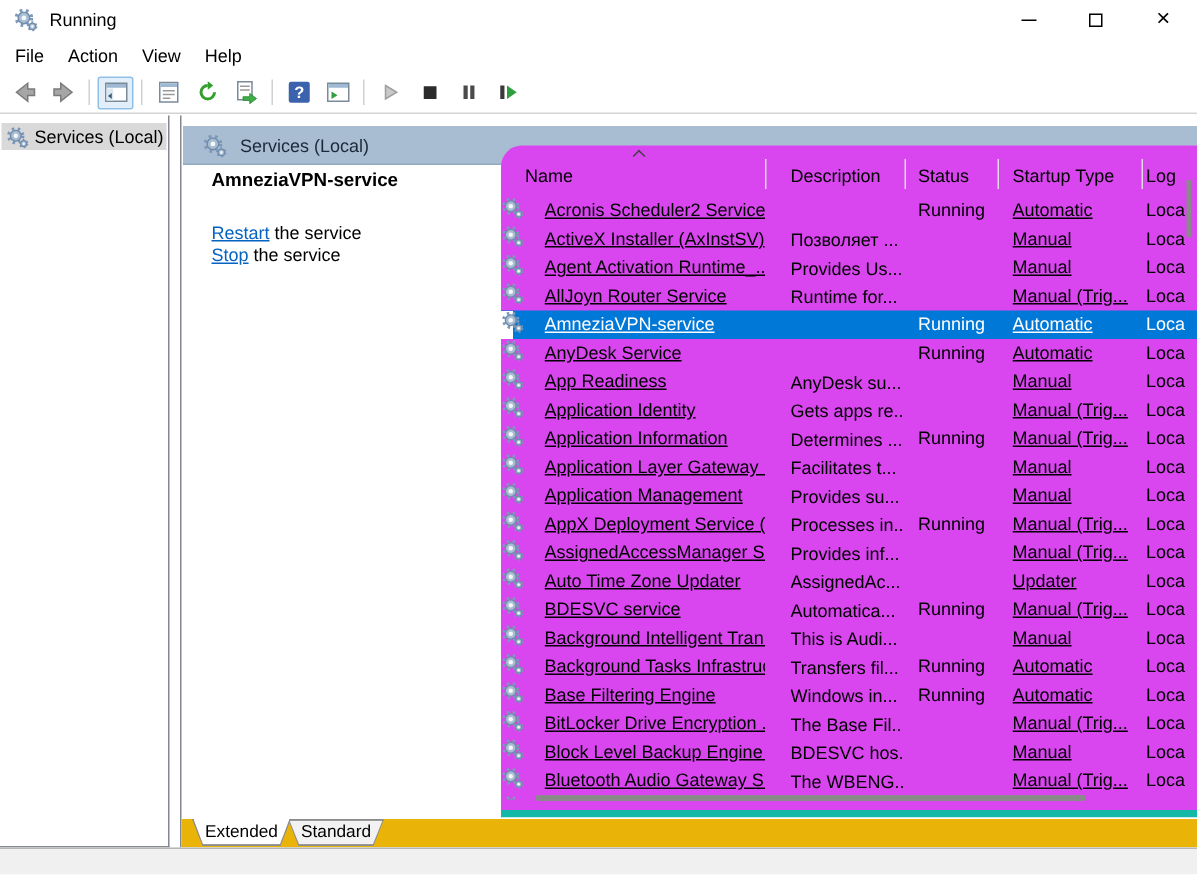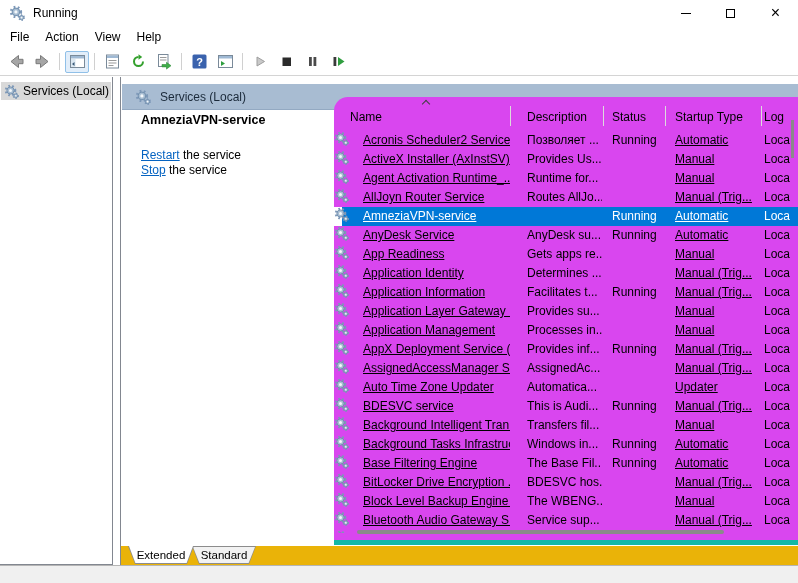--- a/index.html
+++ b/index.html
@@ -66,21 +66,21 @@
   .col-logon   { left:430px; }
   .hdr-div { position:absolute; top:9px; width:1px; height:20px; background:#dcdcdc; }
   .sort-caret { position:absolute; left:89px; top:4px; width:6px; height:6px;
     border-top:1px solid #404040; border-left:1px solid #404040; transform:rotate(45deg); }
 
   .lv-rows { position:absolute; left:0; top:34px; width:469px; height:402px; overflow:hidden; }
   .row { position:relative; width:469px; height:19px; }
   .row > div { position:absolute; top:2px; white-space:nowrap; overflow:hidden; }
   .row .gear-cell { left:9px; top:2px; width:15px; height:15px; }
   .cell-name    { left:29px;  width:147px;text-decoration:underline; }
-  .cell-desc    { left:193px; width:75px; }
+  .cell-desc    { left:193px; width:75px;margin-top:20px; }
   .cell-status  { left:278px; width:52px; }
   .cell-startup { left:341px; width:85px;text-decoration:underline; }
   .cell-logon   { left:430px; width:39px; }
   .row.selected { background:#0078d7; color:#fff; box-shadow:inset 8px 0 0 #fff; }
 
   .vscroll-thumb { position:absolute; right:9px; top:23px; width:3px; height:38px; background:#8a8a8a; }
   .hscroll-thumb { position:absolute; left:23px; bottom:6px; width:367px; height:4px;
     background:#8a8a8a; border-radius:2px; }
 
   

